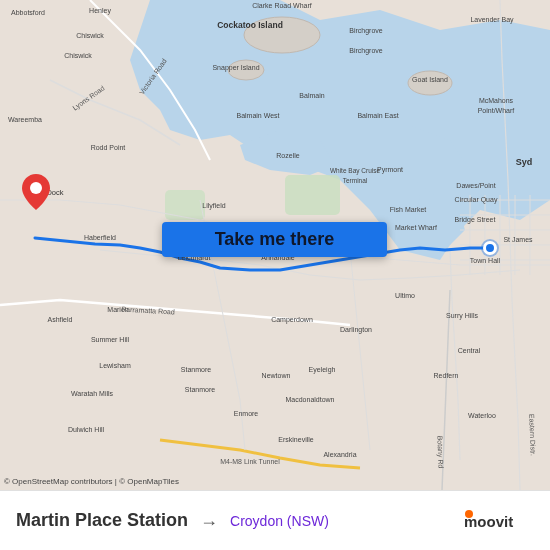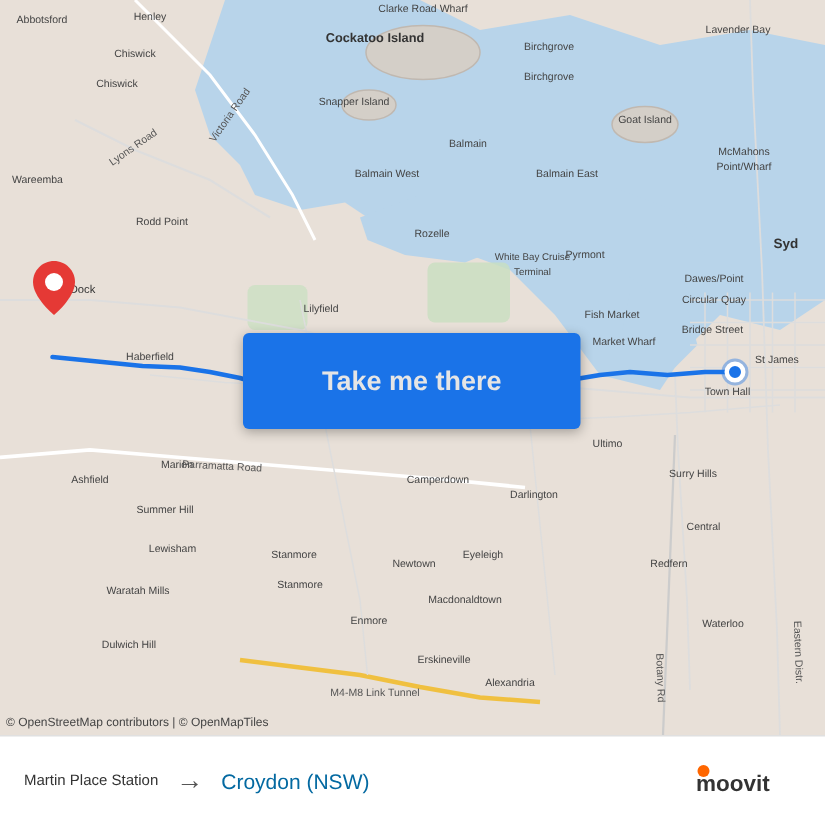--- a/index.html
+++ b/index.html
@@ -24,23 +24,23 @@
       width: 100%;
       height: 100%;
     }
 
     
     #take-me-there-btn {
       position: absolute;
       top: 222px;
       left: 162px;
       width: 225px;
-      height: 64px;
+      height: 35px;
       background: #1a73e8;
-      color: #e5e5e5;
+      color: #0f172a;
       border: none;
       border-radius: 4px;
       font-size: 18px;
       font-weight: 600;
       cursor: pointer;
       display: flex;
       align-items: center;
       justify-content: center;
       box-shadow: 0 2px 8px rgba(0,0,0,0.3);
     }
@@ -68,34 +68,34 @@
     }
 
     .footer-route {
       display: flex;
       align-items: center;
       flex: 1;
       gap: 12px;
     }
 
     .footer-origin {
-      font-size: 10px;
-      font-weight: 400;
+      font-size: 18px;
+      font-weight: 700;
       color: #333;
     }
 
     .footer-arrow {
       font-size: 18px;
       color: #555;
     }
 
     .footer-dest {
       font-size: 14px;
       font-weight: 500;
-      color: #0369a1;
+      color: #6d28d9;
     }
 
     .footer-logo {
       display: flex;
       align-items: flex-end;
       margin-left: auto;
     }
   </style>
 </head>
 <body>

